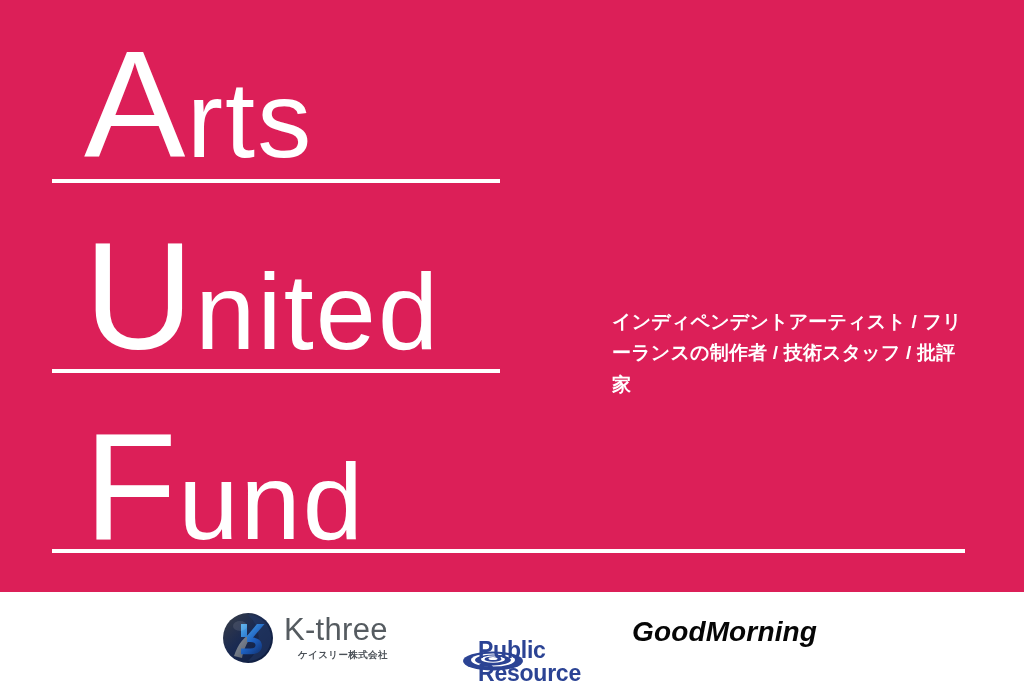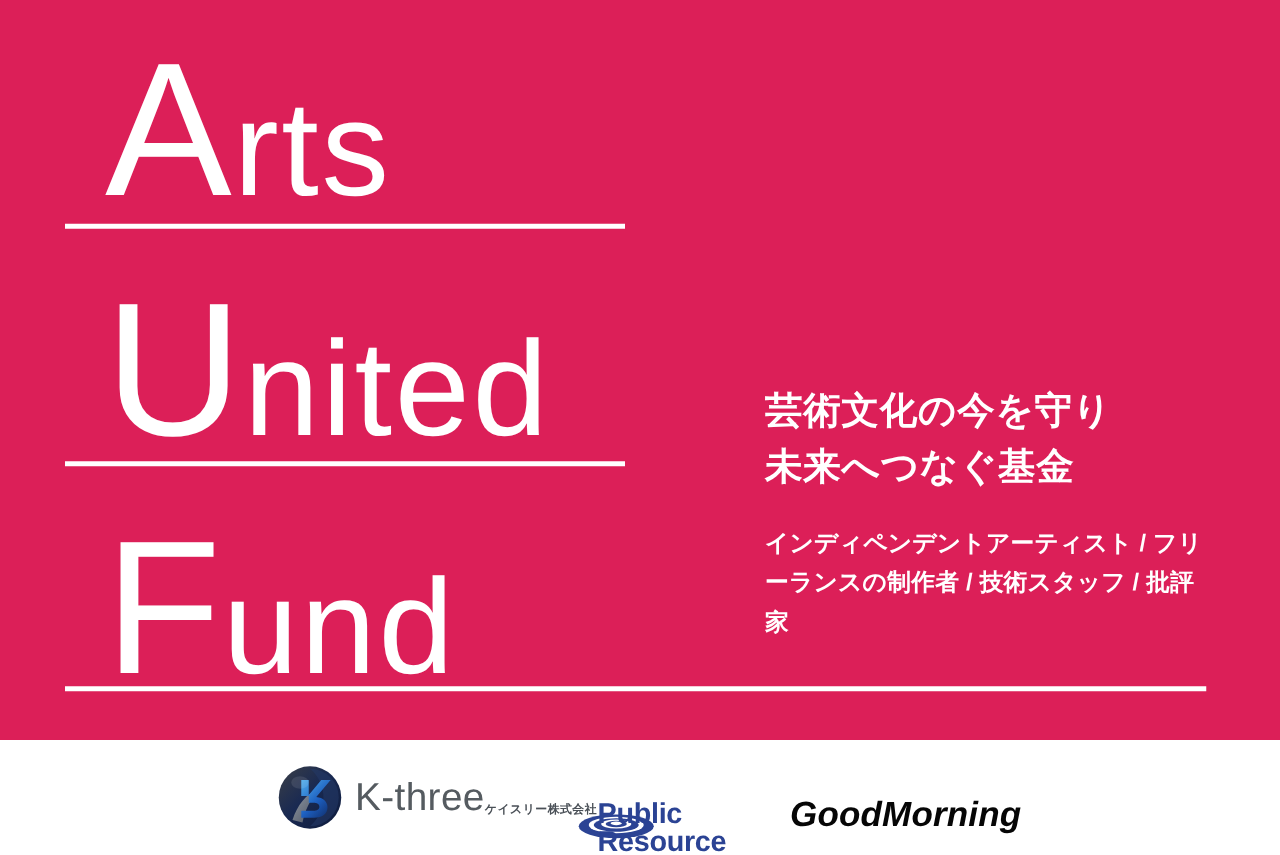--- a/index.html
+++ b/index.html
@@ -119,20 +119,21 @@
   .logo-kthree { left: 222px; top: 612px; }
   .kthree-mark {
     width: 52px;
     height: 52px;
     flex: 0 0 52px;
     position: relative;
   }
   .kthree-text {
     margin-left: 10px;
     display: flex;
+    flex-direction: column;
     align-items: flex-start;
   }
   .kthree-name {
     font-size: 31px;
     font-weight: 400;
     color: #555b60;
     letter-spacing: 0.01em;
     line-height: 1.05;
   }
   .kthree-jp {
@@ -165,21 +166,21 @@
   .prf-l3 { font-size: 23px; letter-spacing: 0.02em; text-align: left; }
   .prf-ripple {
     position: absolute;
     left: 0;
     top: 42px;
     width: 62px;
     height: 26px;
   }
 
   
-  .logo-gm { left: 632px; top: 636px; }
+  .logo-gm { left: 632px; top: 616px; }
   .gm-text {
     font-size: 28px;
     font-weight: 700;
     font-style: italic;
     color: #060606;
     letter-spacing: 0.005em;
   }
 </style>
 </head>
 <body>
@@ -201,22 +202,20 @@
     <div class="word word-fund">
       <span class="cap">F</span><span class="rest">und</span>
     </div>
 
     <div class="rule rule-1"></div>
     <div class="rule rule-2"></div>
     <div class="rule rule-3"></div>
   </div>
 
   <div class="copy">
-    <p class="copy-headline">芸術文化の今を守り
-未来へつなぐ基金</p>
     <p class="copy-sub">インディペンデントアーティスト / フリーランスの制作者 / 技術スタッフ / 批評家</p>
   </div>
 
   <div class="footer"></div>
 
   <div class="logo logo-kthree">
     <div class="kthree-mark">
       <svg width="52" height="52" viewBox="0 0 52 52" aria-hidden="true">
         <defs>
           <linearGradient id="kgOuter" x1="0" y1="0" x2="1" y2="1">

